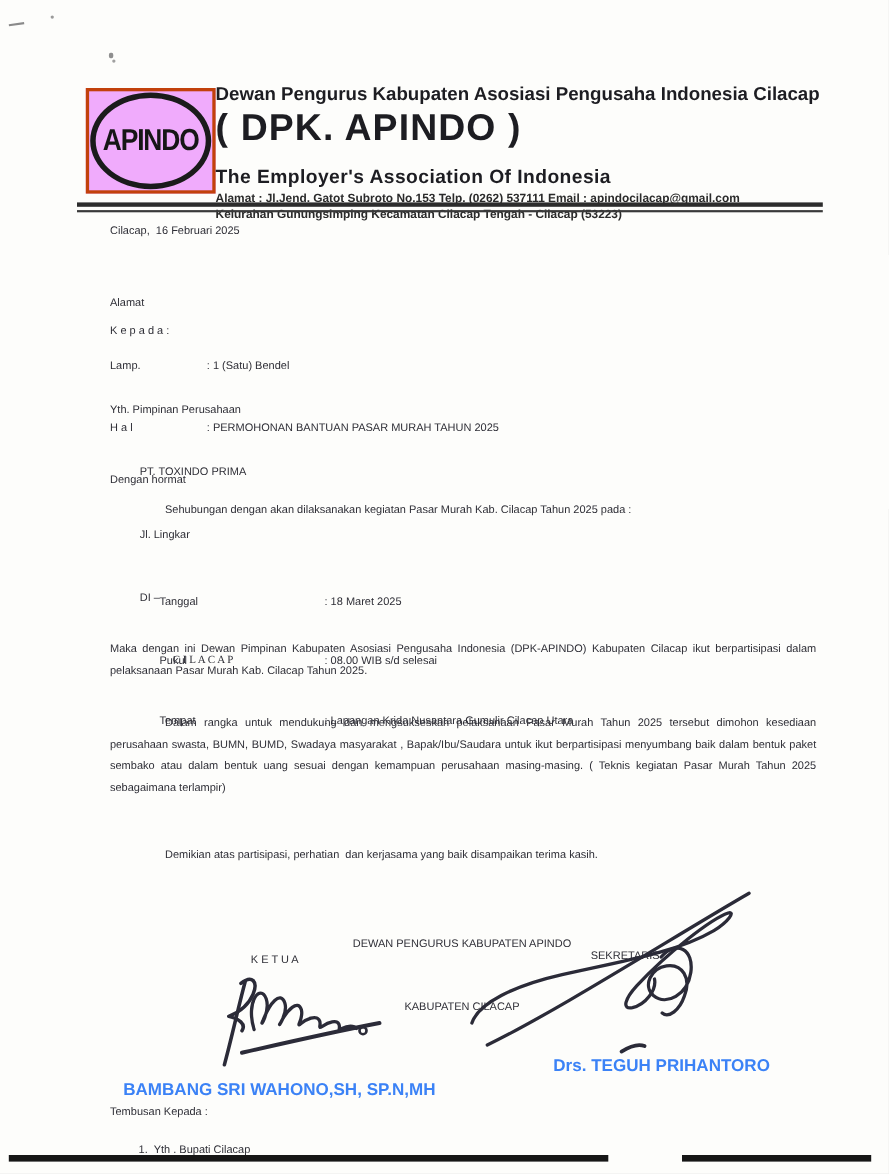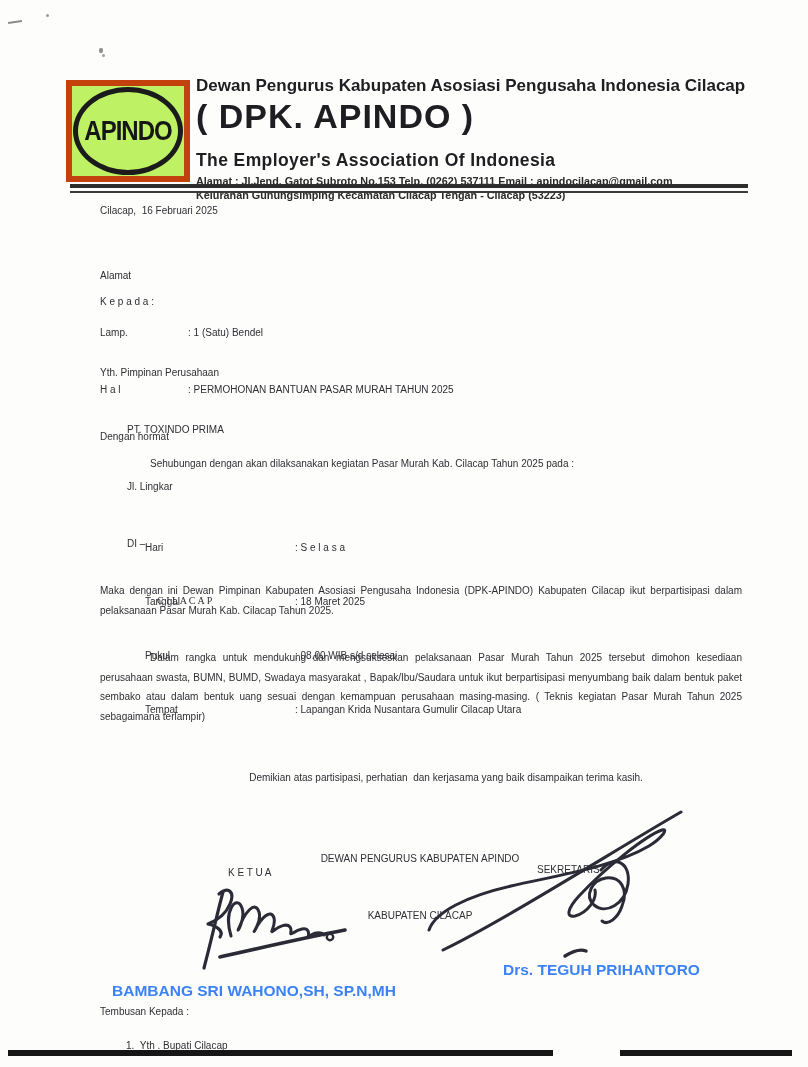--- a/index.html
+++ b/index.html
@@ -6,22 +6,22 @@
   .page {
     position:relative; width:808px; height:1067px; margin:0 auto;
     background:#fdfdfb; overflow:hidden;
     font-family:"Liberation Sans", sans-serif; color:#2e2e36;
   }
   .abs { position:absolute; }
   .txt { font-size:10px; line-height:19px; white-space:pre-wrap; }
 
   
   .logo-box {
-    left:66px; top:80px; width:112px; height:90px;
-    border:6px solid #c2410c; background:#bef264;
+    left:78px; top:80px; width:112px; height:90px;
+    border:3px solid #c2410c; background:#f0abfc;
   }
   .logo-ellipse {
     position:absolute; left:1px; top:1px; right:1px; bottom:1px;
     border:5px solid #1b1b1b; border-radius:50%;
     display:flex; align-items:center; justify-content:center;
   }
   .logo-word {
     font-weight:bold; font-size:24px; letter-spacing:-1px; color:#161616;
     transform:scaleY(1.15); white-space:nowrap;
   }
@@ -51,21 +51,21 @@
 
   
   .para { width:642px; text-align:justify; line-height:19.5px; }
   .indent { text-indent:50px; }
   .p1 { left:100px; top:454px; }
   .details { left:145px; top:503px; line-height:18px; }
   .detail-row   { display:flex; }
   .detail-label { width:150px; flex:none; }
   .p2 { left:100px; top:581px; }
   .p3 { left:100px; top:648px; }
-  .p4 { left:100px; top:768px; text-align:center; }
+  .p4 { left:100px; top:768px; text-align:left; }
 
   
   .closing-org { left:180px; top:811px; width:480px; text-align:center; line-height:19px; }
   .ketua-title      { left:228px; top:863px; }
   .sekretaris-title { left:537px; top:860px; }
   .sig { pointer-events:none; }
   .sig path, .sig circle { fill:none; stroke:#2b2b38; stroke-linecap:round; stroke-linejoin:round; }
   .name { font-weight:bold; font-size:15.5px; color:#3b82f6; white-space:nowrap; }
   .sek-name   { left:503px; top:961px; }
   .ketua-name { left:112px; top:982px; }
@@ -134,24 +134,20 @@
     <div class="r-ind">DI –</div>
     <div class="r-ind2">C I L A C A P</div>
   </div>
 
   <div class="abs txt salutation">Dengan hormat</div>
 
   <div class="abs txt para indent p1">Sehubungan dengan akan dilaksanakan kegiatan Pasar Murah Kab. Cilacap Tahun 2025 pada :</div>
 
   <div class="abs txt details">
     <div class="detail-row">
-      <span class="detail-label">Hari</span>
-      <span>: S e l a s a</span>
-    </div>
-    <div class="detail-row">
       <span class="detail-label">Tanggal</span>
       <span>: 18 Maret 2025</span>
     </div>
     <div class="detail-row">
       <span class="detail-label">Pukul</span>
       <span>: 08.00 WIB s/d selesai</span>
     </div>
     <div class="detail-row">
       <span class="detail-label">Tempat</span>
       <span>: Lapangan Krida Nusantara Gumulir Cilacap Utara</span>

